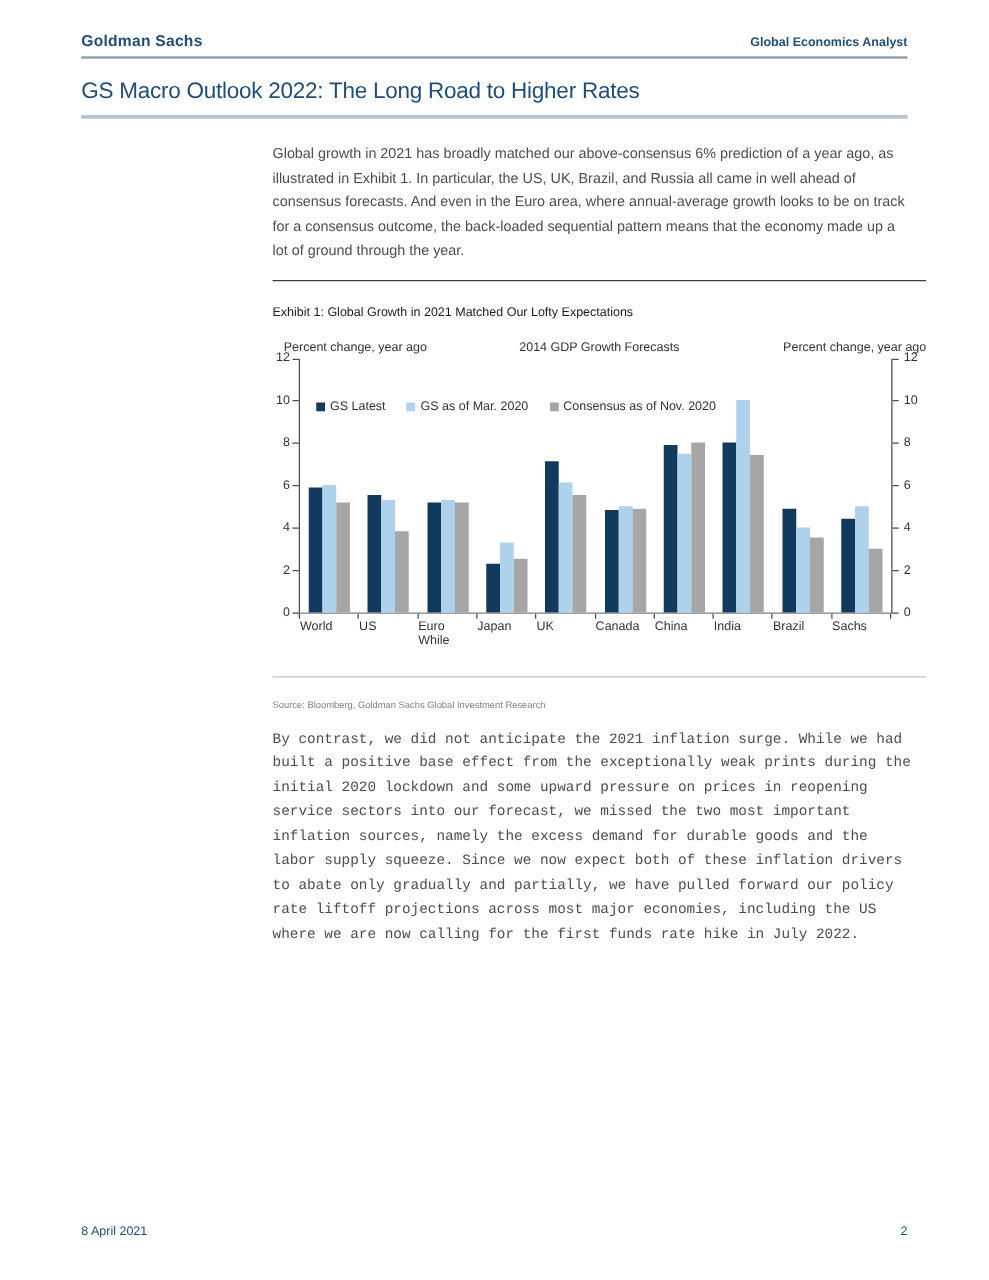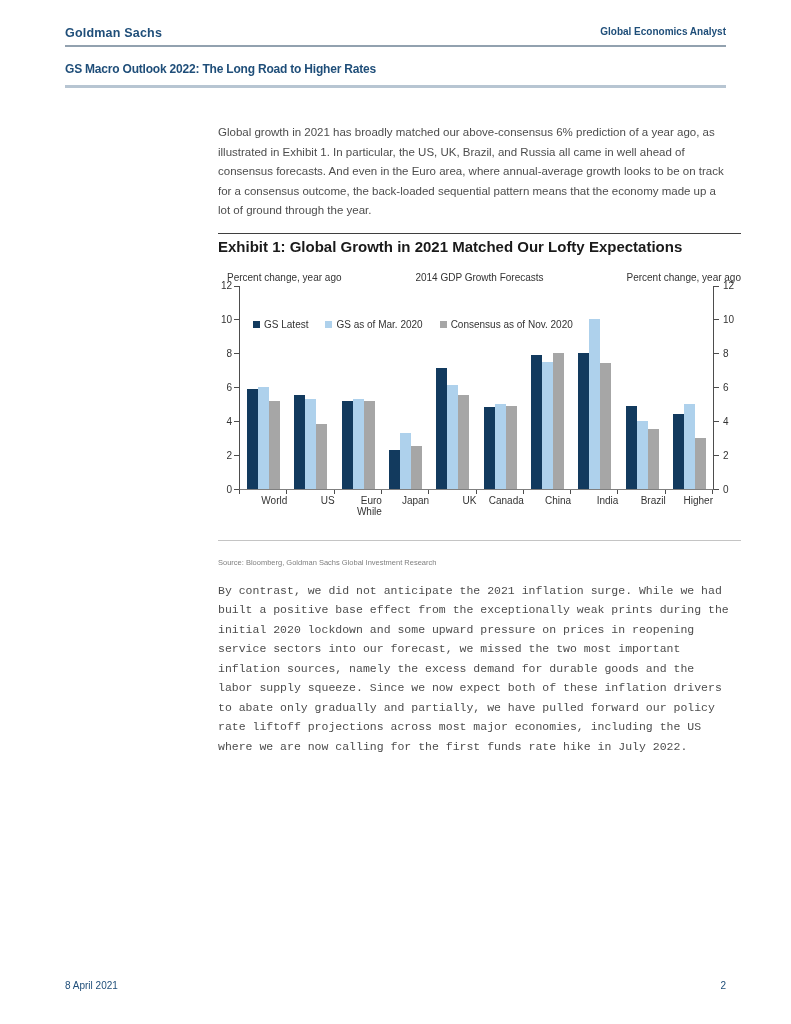--- a/index.html
+++ b/index.html
@@ -7,38 +7,38 @@
   body {
     width: 791px; height: 1024px;
     background: #ffffff;
     font-family: "Liberation Sans", sans-serif;
     position: relative;
     overflow: hidden;
   }
   .page { position: absolute; inset: 0; padding: 0 65px; }
 
   
-  .masthead { display: flex; justify-content: space-between; padding-top: 26px; }
+  .masthead { display: flex; justify-content: space-between; align-items: flex-end; padding-top: 26px; }
   .brand { color: #1f4e79; font-size: 12.5px; font-weight: 700; letter-spacing: 0.2px; }
   .publication { color: #1f4e79; font-size: 10px; font-weight: 700; }
   .header-rule { height: 2px; background: #92a1af; margin-top: 5px; }
 
-  .doc-title { color: #1f4e79; font-size: 12px; font-weight: 700; letter-spacing: -0.2px; margin: 15px 0 9px 0; }
+  .doc-title { color: #1f4e79; font-size: 18px; font-weight: 400; letter-spacing: -0.2px; margin: 15px 0 9px 0; }
   .title-rule { height: 3px; background: #b7c5d2; }
 
   
   main { margin-left: 153px; width: 523px; }
   .body-text { font-size: 11.5px; line-height: 19.5px; color: #4d4d4d; margin: 0; }
-  .p1 { margin-top: 35px; width: 510px; }
+  .p1 { margin-top: 19px; width: 510px; }
   .p2 { margin-top: 14px; width: 516px; font-family: Liberation Mono, monospace; }
 
   
   .exhibit { margin-top: 12px; }
   .exhibit-rule-top { height: 1px; background: #3f3f3f; }
-  .exhibit-heading { font-size: 15px; font-weight: 700; color: #1a1a1a; margin-top: 4px; }
+  .exhibit-heading { font-size: 10px; font-weight: 400; color: #1a1a1a; margin-top: 20px; }
 
   .chart { margin-top: 17px; }
   .chart-header { display: flex; align-items: baseline; font-size: 10px; color: #333; }
   .axis-caption-left  { width: 175px; padding-left: 9px; }
   .chart-title { flex: 1; text-align: center; }
   .axis-caption-right { width: 175px; text-align: right; }
 
   .chart-body { display: flex; margin-top: 3px; }
   .y-axis { position: relative; font-size: 10px; color: #333; height: 204px; }
   .y-axis.left { width: 21px; }
@@ -63,21 +63,21 @@
   .xtick { position: absolute; width: 1px; height: 4px; background: #4d4d4d; bottom: -5px; }
 
   .legend { position: absolute; top: 33px; left: 13px; display: flex; gap: 17px; align-items: center; font-size: 10px; color: #333; white-space: nowrap; }
   .legend-item { display: inline-flex; align-items: center; gap: 4px; }
   .swatch { width: 7px; height: 7px; display: inline-block; }
 
   .x-axis-row { display: flex; }
   .x-spacer-left { width: 22px; }
   .x-spacer-right { width: 28px; }
   .x-labels { flex: 1; display: flex; margin-top: 5px; font-size: 10px; color: #333; }
-  .x-label { flex: 1; text-align: right; }
+  .x-label { flex: 1; text-align: left; }
 
   .exhibit-rule-bottom { height: 1px; background: #c4c4c4; margin-top: 23px; }
   .source { font-size: 7.5px; color: #808080; margin-top: 17px; }
 
   footer {
     position: absolute; left: 65px; right: 65px; bottom: 33px;
     display: flex; justify-content: space-between;
     color: #1f4e79; font-size: 10px;
   }
 </style>
@@ -226,21 +226,21 @@
           <div class="x-labels">
               <span class="x-label">World</span>
               <span class="x-label">US</span>
               <span class="x-label">Euro While</span>
               <span class="x-label">Japan</span>
               <span class="x-label">UK</span>
               <span class="x-label">Canada</span>
               <span class="x-label">China</span>
               <span class="x-label">India</span>
               <span class="x-label">Brazil</span>
-              <span class="x-label">Higher</span>
+              <span class="x-label">Sachs</span>
             </div>
           <div class="x-spacer-right"></div>
         </div>
       </div>
 
       <div class="exhibit-rule-bottom"></div>
       <div class="source">Source: Bloomberg, Goldman Sachs Global Investment Research</div>
     </div>
 
     <p class="body-text p2">By contrast, we did not anticipate the 2021 inflation surge.  While we had built a positive base effect from the exceptionally weak prints during the initial 2020 lockdown and some upward pressure on prices in reopening service sectors into our forecast, we missed the two most important inflation sources, namely the excess demand for durable goods and the labor supply squeeze.  Since we now expect both of these inflation drivers to abate only gradually and partially, we have pulled forward our policy rate liftoff projections across most major economies, including the US where we are now calling for the first funds rate hike in July 2022.</p>

